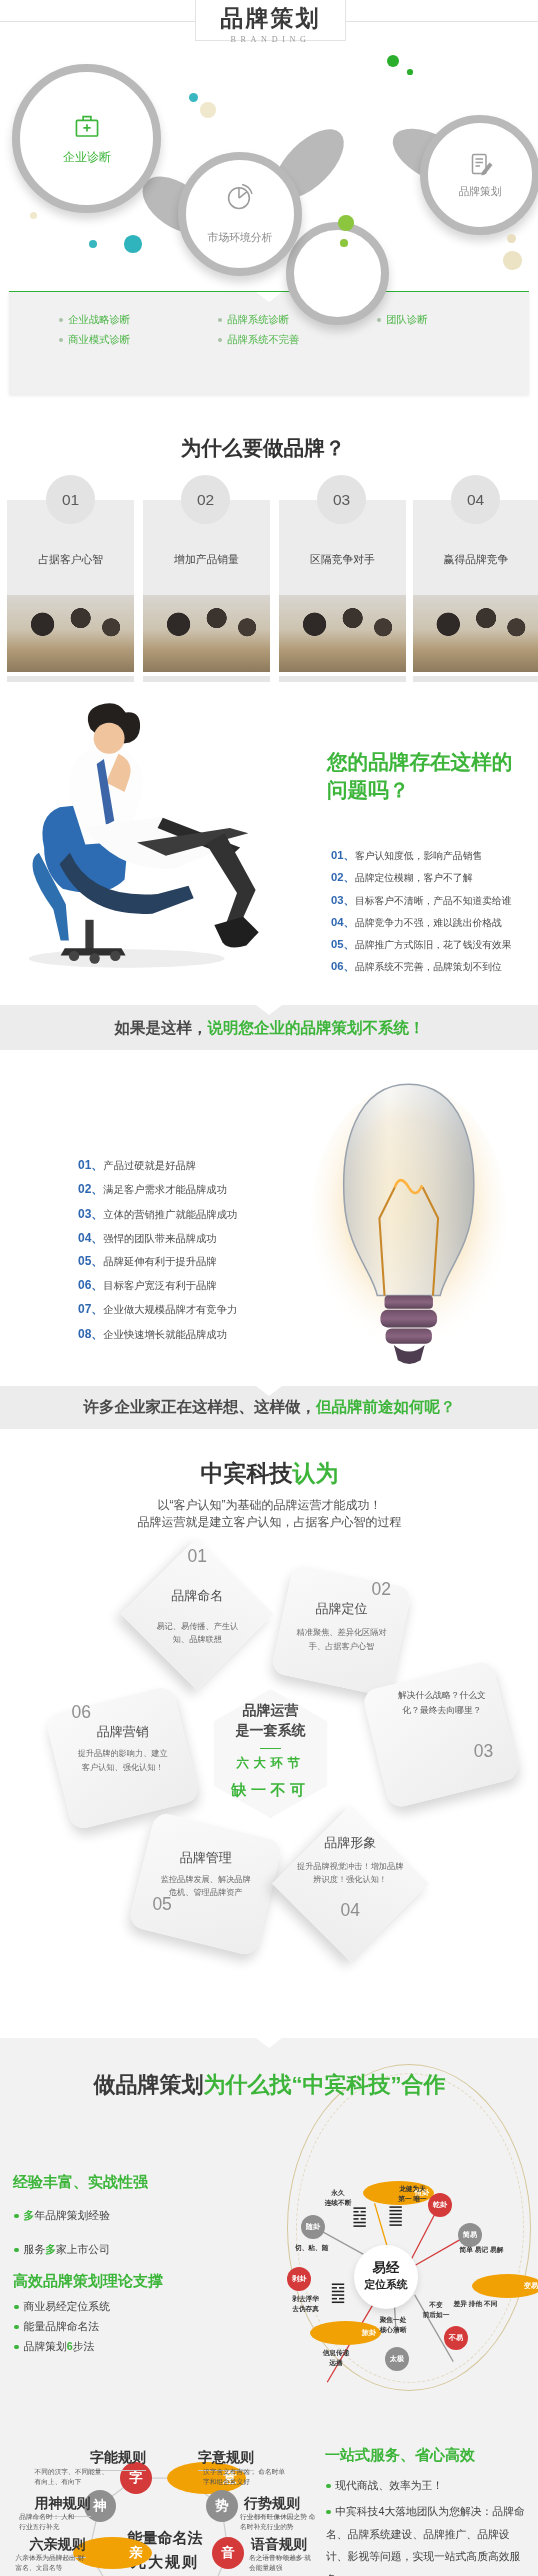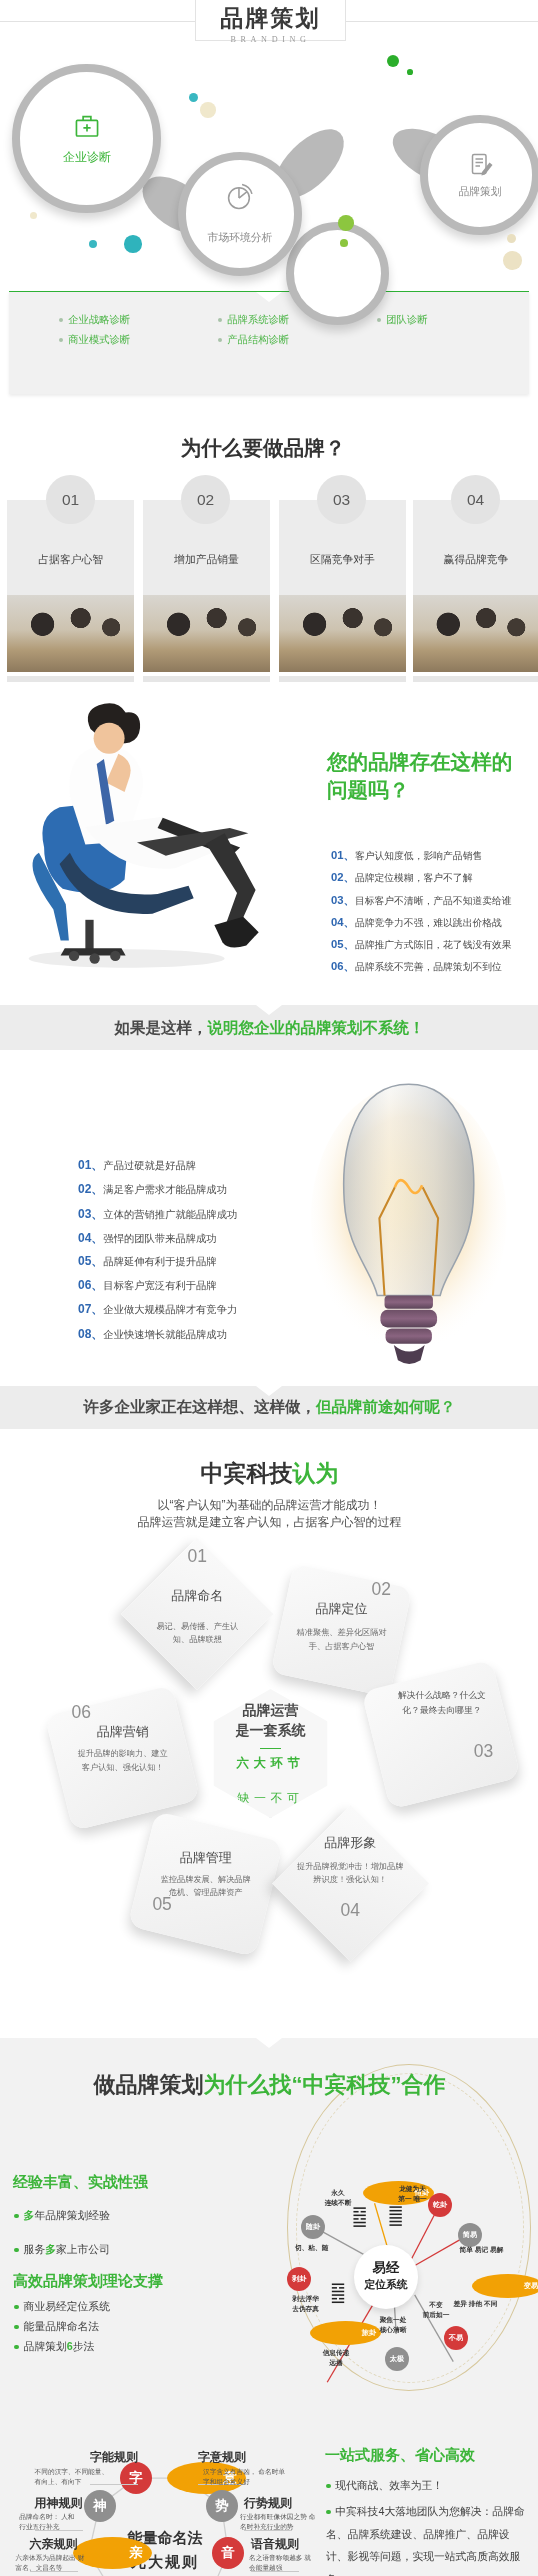--- a/index.html
+++ b/index.html
@@ -43,21 +43,21 @@
   .coop-title{position:absolute;font-size:15px;font-weight:bold;color:#3cb53a;}
   .coop-bullet{position:absolute;font-size:10.8px;color:#3f3f3f;line-height:1.8;}
   .coop-bullet i{display:inline-block;width:4.6px;height:4.6px;border-radius:50%;background:#3cb53a;margin-right:4.6px;vertical-align:middle;font-style:normal;}
   .coop-bullet .em{color:#3cb53a;font-weight:bold;}
   .badge{position:absolute;width:24px;height:24px;border-radius:50%;color:#fff;font-size:7.2px;font-weight:bold;
          display:flex;align-items:center;justify-content:center;z-index:3;}
   .b-orange{background:#f2a105;padding-left:47px;} .b-red{background:#d43a3a;} .b-gray{background:#8f8f8f;}
   .ynote{position:absolute;font-size:6.7px;font-weight:bold;color:#333;line-height:1.5;z-index:3;}
   .ncircle{position:absolute;width:32px;height:32px;border-radius:50%;color:#fff;font-size:13.4px;font-weight:bold;
            display:flex;align-items:center;justify-content:center;z-index:3;}
-  .nrule{position:absolute;font-size:12px;font-weight:bold;color:#333;border-bottom:0.5px solid #c9c9c9;padding-bottom:18px;z-index:3;}
+  .nrule{position:absolute;font-size:14px;font-weight:bold;color:#333;border-bottom:0.5px solid #c9c9c9;padding-bottom:3px;z-index:3;}
   .ndesc{position:absolute;font-size:6.7px;color:#555;line-height:1.45;z-index:3;}
   .wreath{position:absolute;border:1px solid #d6c79b;border-radius:50%;}
 </style>
 </head>
 <body>
 
 <div id="page">
 
   <div class="hline" style="left:0;top:40;width:195px;top:20.6px;"></div>
   <div class="hline" style="left:344px;top:20.6px;width:195px;"></div>
@@ -116,21 +116,21 @@
   <div class="dot" style="left:340px;top:239px;width:7.7px;height:7.7px;background:#8cc63f;"></div>
   <div class="dot" style="left:507px;top:234px;width:8.8px;height:8.8px;background:#e9dfc0;"></div>
   <div class="dot" style="left:503px;top:251px;width:18.5px;height:18.5px;background:#ece2c4;"></div>
 
   <div class="graybox" style="left:9.3px;top:291px;width:520px;height:102px;box-shadow:0 2.1px 3.1px rgba(0,0,0,.08);"></div>
   <div class="notch" style="left:256px;top:292px;"></div>
   <div class="diagitem" style="left:59px;top:313px;"><i></i><span>企业战略诊断</span></div>
   <div class="diagitem" style="left:218px;top:313px;"><i></i><span>品牌系统诊断</span></div>
   <div class="diagitem" style="left:377px;top:313px;"><i></i><span>团队诊断</span></div>
   <div class="diagitem" style="left:59px;top:333px;"><i></i><span>商业模式诊断</span></div>
-  <div class="diagitem" style="left:218px;top:333px;"><i></i><span>产品结构诊断</span></div>
+  <div class="diagitem" style="left:218px;top:333px;"><i></i><span>品牌系统不完善</span></div>
 
   <div class="abs c" style="left:0;top:434px;width:526px;font-size:20.6px;font-weight:bold;color:#333;">为什么要做品牌？</div>
 
   <div class="whycol-box" style="left:7.2px;top:500px;width:127px;height:95px;"></div>
   <div class="numcircle" style="left:46px;top:475px;">01</div>
   <div class="abs c" style="left:7.2px;top:553px;width:127px;font-size:10.8px;color:#444;">占据客户心智</div>
   <div class="photo" style="left:7.2px;top:595px;width:127px;height:77px;"></div>
   <div class="shadowstrip" style="left:7.2px;top:676px;width:127px;"></div>
 
   <div class="whycol-box" style="left:143px;top:500px;width:127px;height:95px;"></div>
@@ -296,21 +296,21 @@
       <div class="vp-desc" style="margin:7.2px auto 0;width:108px;">提升品牌视觉冲击！增加品牌辨识度！强化认知！</div>
       <div class="vp-num" style="margin-top:13.4px;">04</div>
     </div>
   </div>
 
   <div class="hex" style="left:206px;top:1689px;">
     <div class="c" style="margin-top:13.4px;font-size:14px;font-weight:bold;color:#4a4a4a;">品牌运营</div>
     <div class="c" style="margin-top:2.1px;font-size:14px;font-weight:bold;color:#4a4a4a;">是一套系统</div>
     <div style="width:21.6px;height:1.5px;background:#3cb53a;margin:7.2px auto 6.2px;"></div>
     <div class="c green" style="font-size:12.4px;font-weight:bold;letter-spacing:4.6px;">六大环节</div>
-    <div class="c green" style="margin-top:18px;font-size:12px;font-weight:normal;letter-spacing:4.6px;">缺一不可</div>
+    <div class="c green" style="margin-top:9px;font-size:15px;font-weight:bold;letter-spacing:4.6px;">缺一不可</div>
   </div>
 
   <div class="abs" style="left:0;top:2038px;width:539px;height:689px;background:#f2f2f2;"></div>
   <div class="notch" style="left:256px;top:2038px;"></div>
   <div class="abs c" style="left:0;top:2070px;width:539px;font-size:22px;font-weight:bold;z-index:2;">
     <span style="color:#3a3a3a;">做品牌策划</span><span class="green">为什么找“中宾科技”合作</span>
   </div>
 
   <div class="coop-title" style="left:13px;top:2173px;">经验丰富、实战性强</div>
   <div class="coop-bullet" style="left:14.4px;top:2206px;"><i></i><span class="em">多</span><span>年品牌策划经验</span></div>

